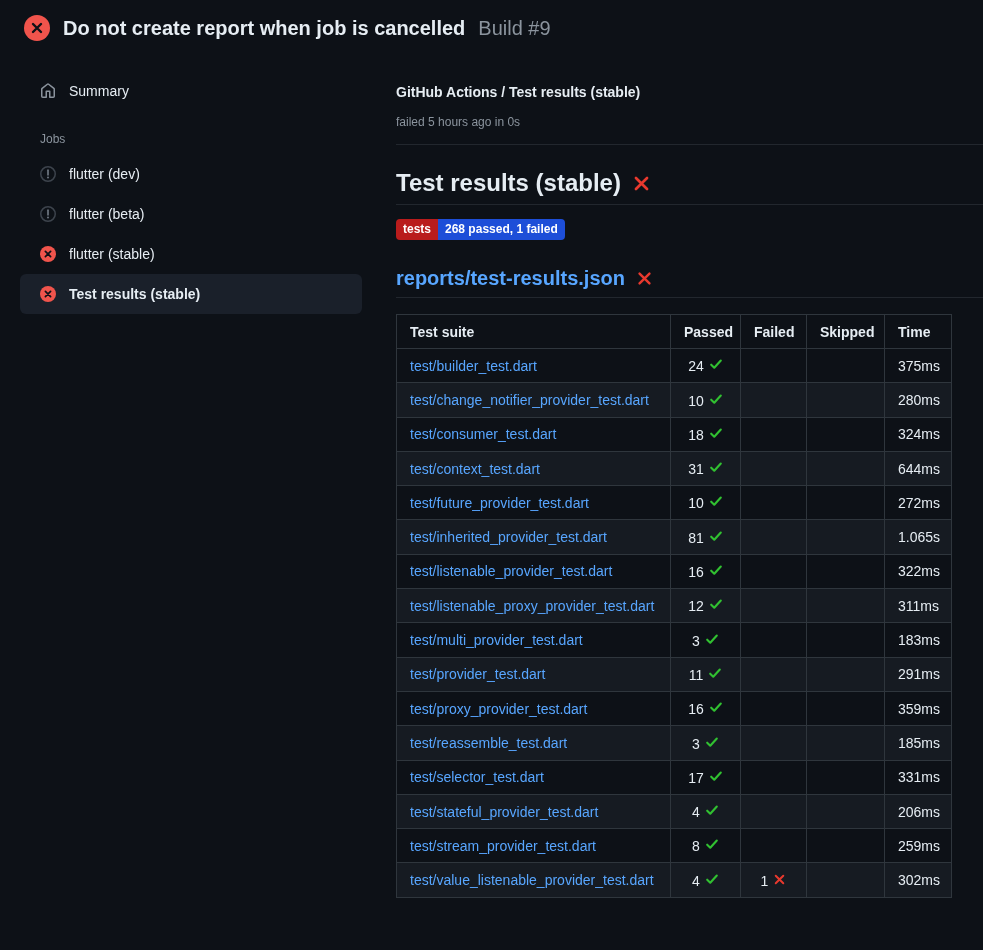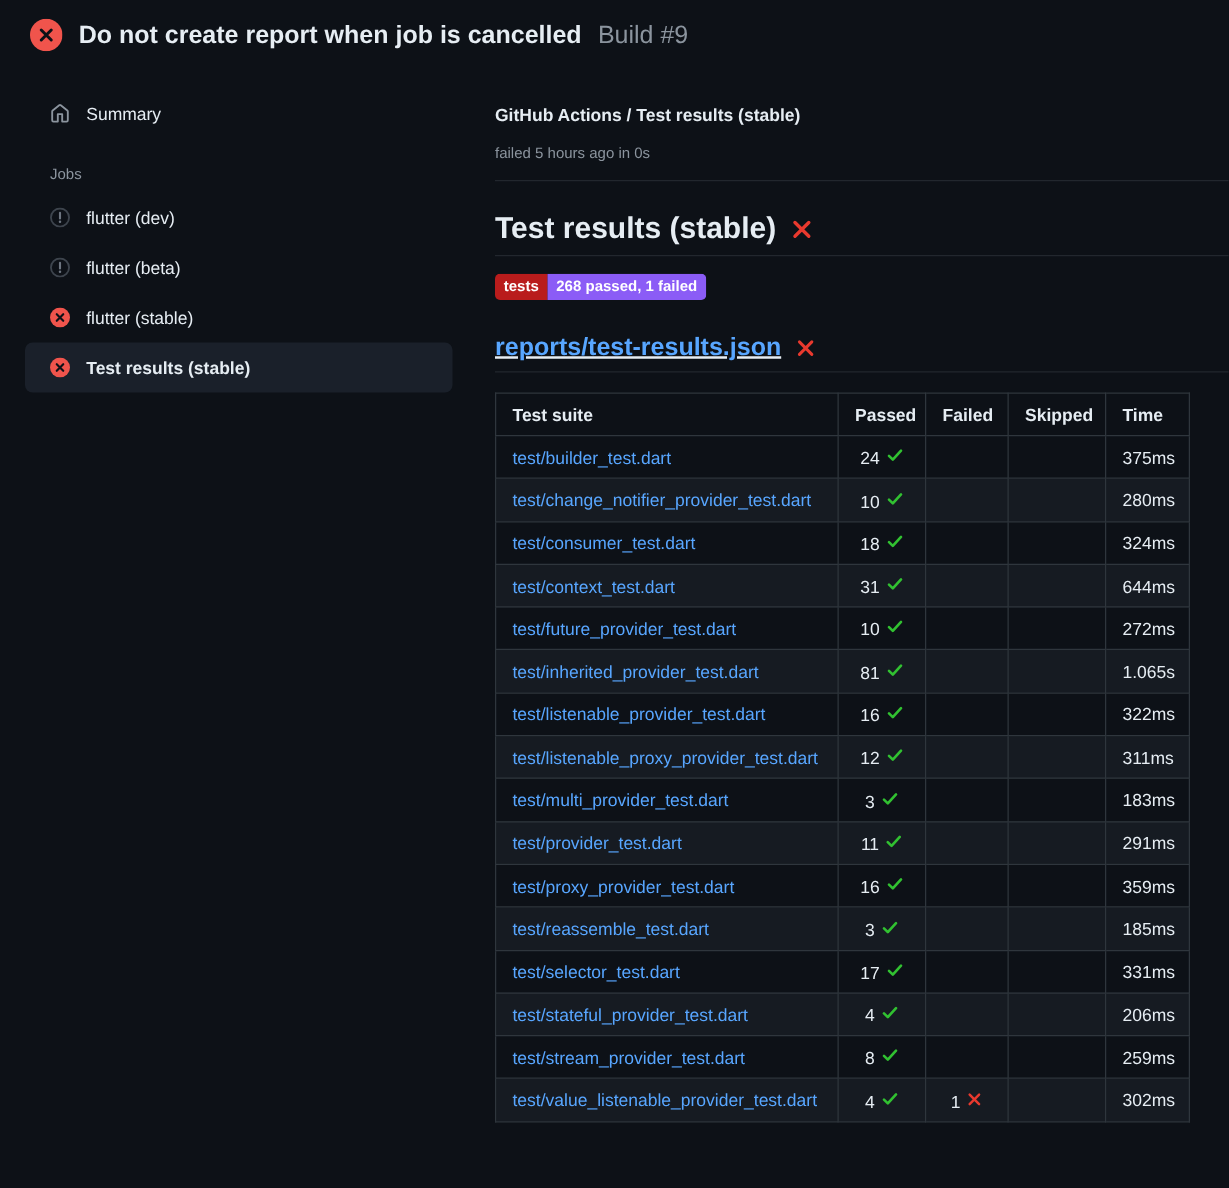--- a/index.html
+++ b/index.html
@@ -52,21 +52,21 @@
   }
   .x-ic { display:inline-flex; }
   .badge {
     margin-top:14px; display:inline-flex; font-size:12px; font-weight:600;
     line-height:14px; color:#ffffff; overflow:hidden; border-radius:4px;
   }
   .badge .seg { padding:3px 7px 4px 7px; }
   h2.report-h2 {
     margin-top:27px; font-size:20px; font-weight:700;
     display:flex; align-items:center; gap:11px;
-    padding-bottom:7px; border-bottom:1px solid #22272e;text-decoration:underline;
+    padding-bottom:7px; border-bottom:1px solid #22272e;
   }
   h2.report-h2 a { color:#58a6ff; text-decoration:none; }
   .summary-line { margin-top:20px; font-size:14px; color:#e6edf3; }
   .summary-line strong { font-weight:700; }
 
   
   table.results {
     margin-top:16px; border-collapse:collapse; font-size:14px;
     table-layout:fixed; width:555px;
   }
@@ -161,21 +161,21 @@
       <span>Test results (stable)</span>
       <span class="x-ic">
         <svg width="19" height="19" viewBox="0 0 24 24">
           <path d="M5 5 L19 19 M19 5 L5 19" stroke="#e8392e" stroke-width="3.4" stroke-linecap="round"></path>
         </svg>
       </span>
     </h1>
 
     <div class="badge">
       <span class="seg" style="background:#b91c1c">tests</span>
-      <span class="seg" style="background:#8b5cf6">268 passed, 1 failed</span>
+      <span class="seg" style="background:#1d4ed8">268 passed, 1 failed</span>
     </div>
 
     <h2 class="report-h2">
       <a href="#">reports/test-results.json</a>
       <span class="x-ic">
         <svg width="17" height="17" viewBox="0 0 24 24">
           <path d="M5 5 L19 19 M19 5 L5 19" stroke="#e8392e" stroke-width="3.4" stroke-linecap="round"></path>
         </svg>
       </span>
     </h2>

